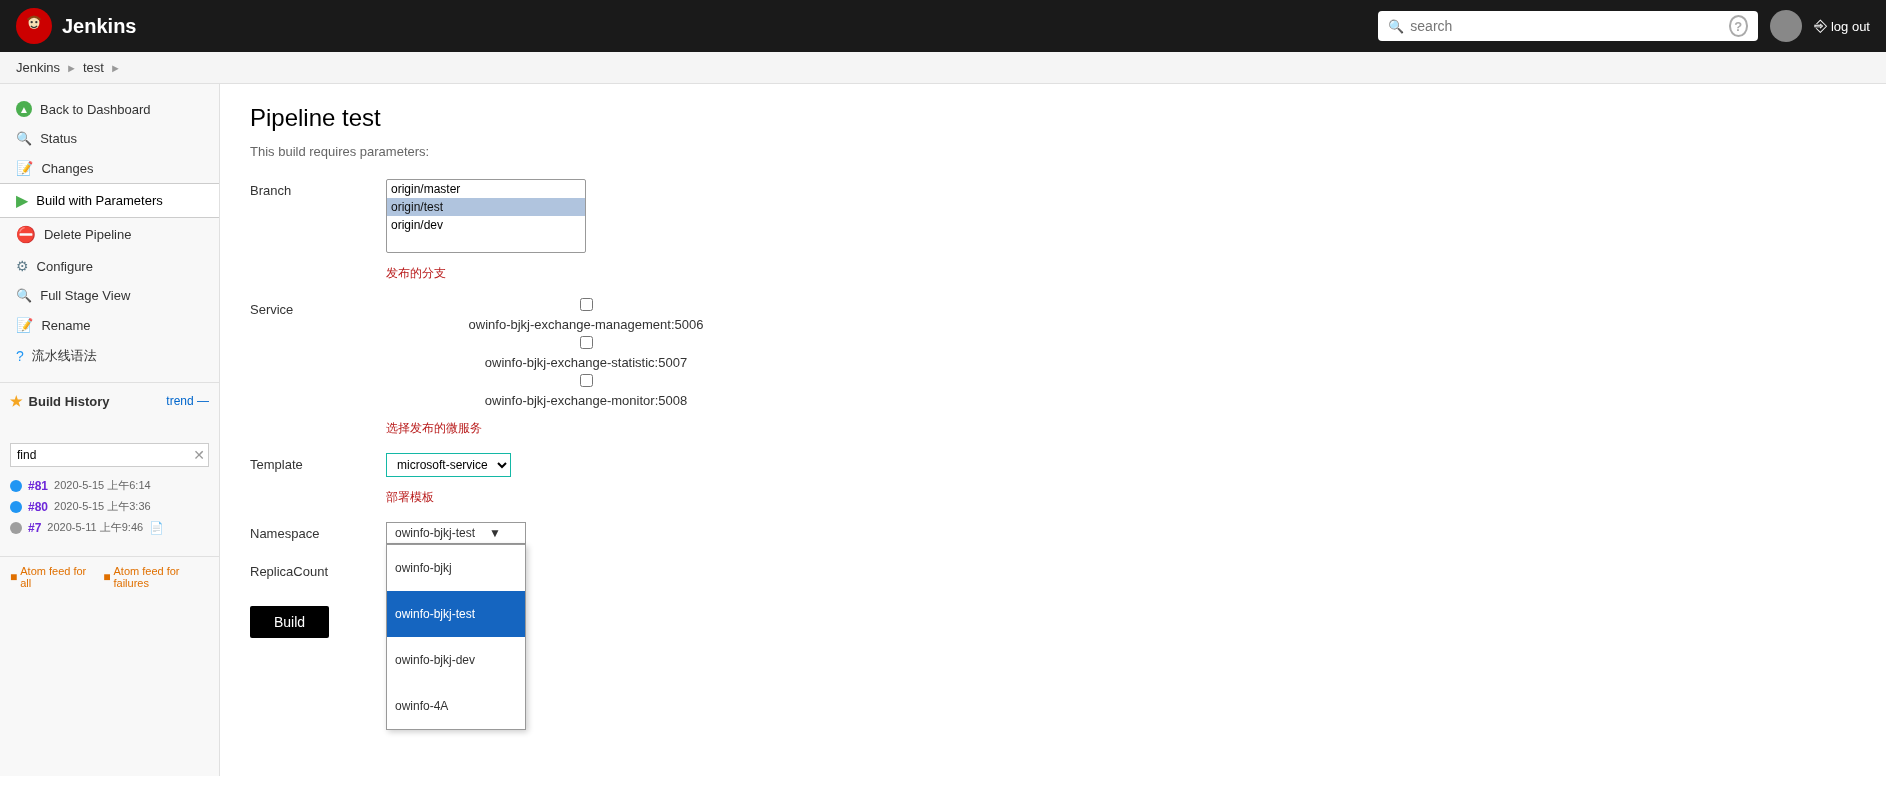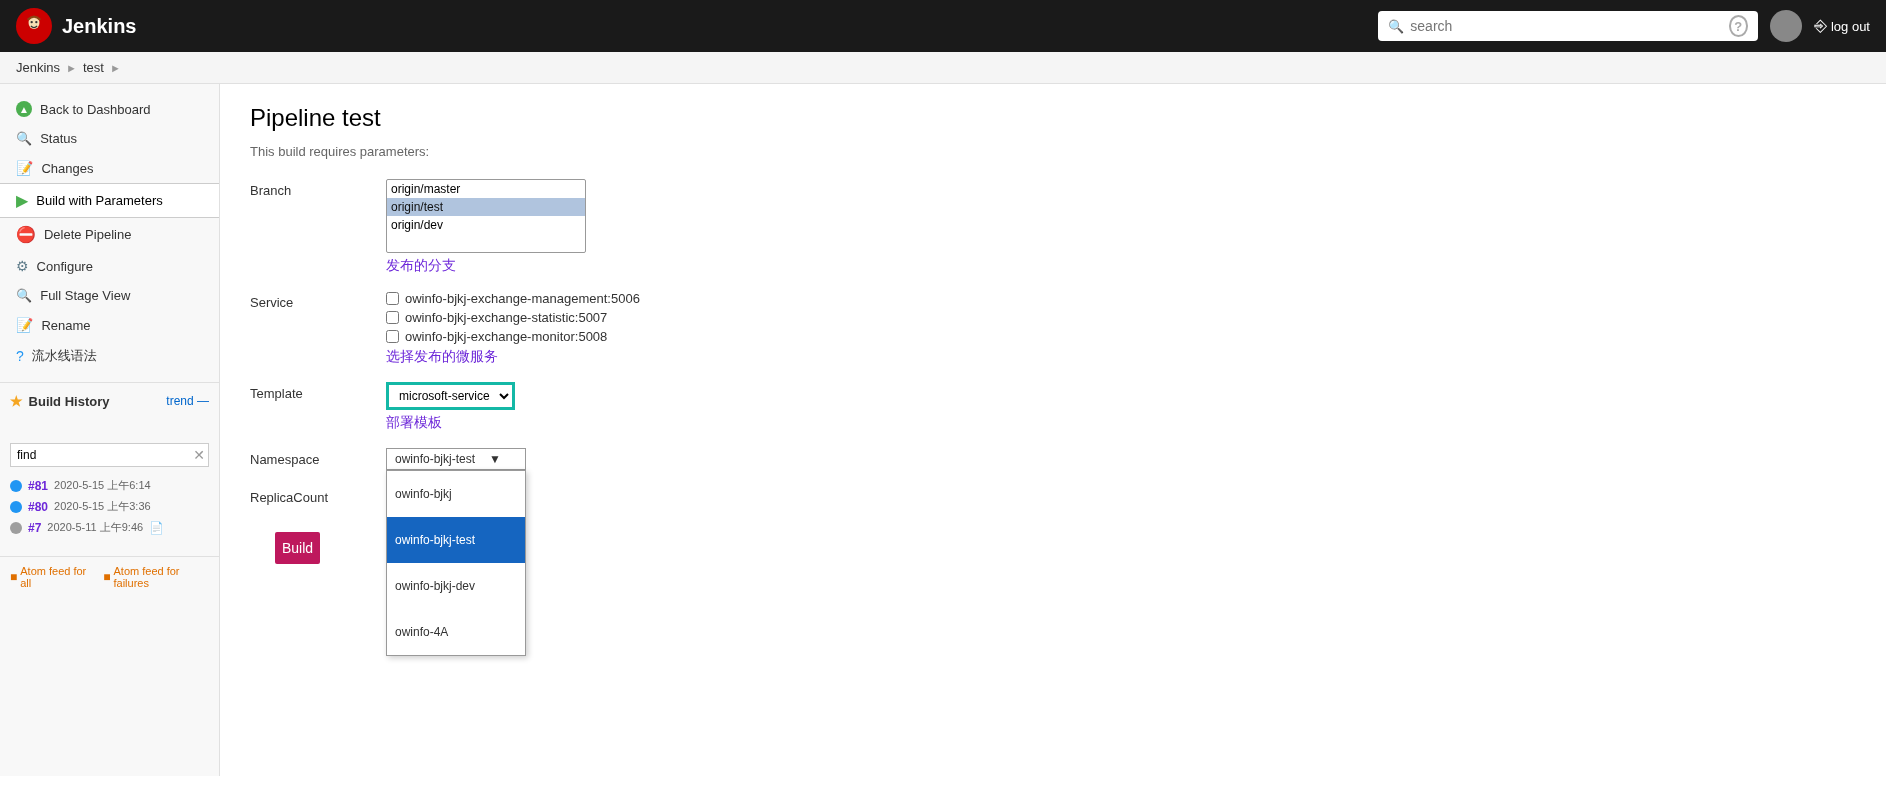--- a/index.html
+++ b/index.html
@@ -242,33 +242,34 @@
     .form-control { flex: 1; max-width: 400px; }
     .branch-select {
       width: 200px;
       border: 1px solid #999;
       background: #fff;
       font-size: 12px;
       outline: none;
     }
     .branch-select option { padding: 2px 4px; }
     .form-hint {
-      font-size: 14px;
-      color: #6d28d9;
-      margin-top: 4px;
+      font-size: 12px;
+      color: #b91c1c;
+      margin-top: 12px;
     }
     .checkbox-group { display: flex; flex-direction: column; gap: 4px; }
     .checkbox-item {
       display: flex;
       align-items: center;
       gap: 6px;
       font-size: 13px;
+      flex-direction: column;
     }
     .template-select {
-      border: 3px solid #14b8a6;
+      border: 1px solid #14b8a6;
       padding: 3px 6px;
       font-size: 12px;
       background: #fff;
       outline: none;
       cursor: pointer;
     }
     .namespace-wrap { position: relative; display: inline-block; }
     .namespace-select-btn {
       border: 1px solid #999;
       padding: 3px 24px 3px 8px;
@@ -291,29 +292,28 @@
       box-shadow: 2px 2px 6px rgba(0,0,0,0.2);
     }
     .namespace-dropdown-item {
       padding: 16px 8px;
       font-size: 12px;
       cursor: pointer;
     }
     .namespace-dropdown-item.active { background: #1565c0; color: #fff; }
 
     .build-btn {
-      background: #be185d;
+      background: #000000;
       color: #fff;
       border: none;
-      padding: 8px 7px;
+      padding: 8px 24px;
       font-size: 14px;
       cursor: pointer;
       border-radius: 2px;
       margin-top: 8px;
-      margin-left: 25px;
     }
   </style>
 </head>
 <body>
 
 <header class="header">
   <div class="header-logo">
     <div class="jenkins-logo">
       <svg width="28" height="28" viewBox="0 0 36 36" fill="none">
         <circle cx="18" cy="18" r="16" fill="#cc0000"></circle>

